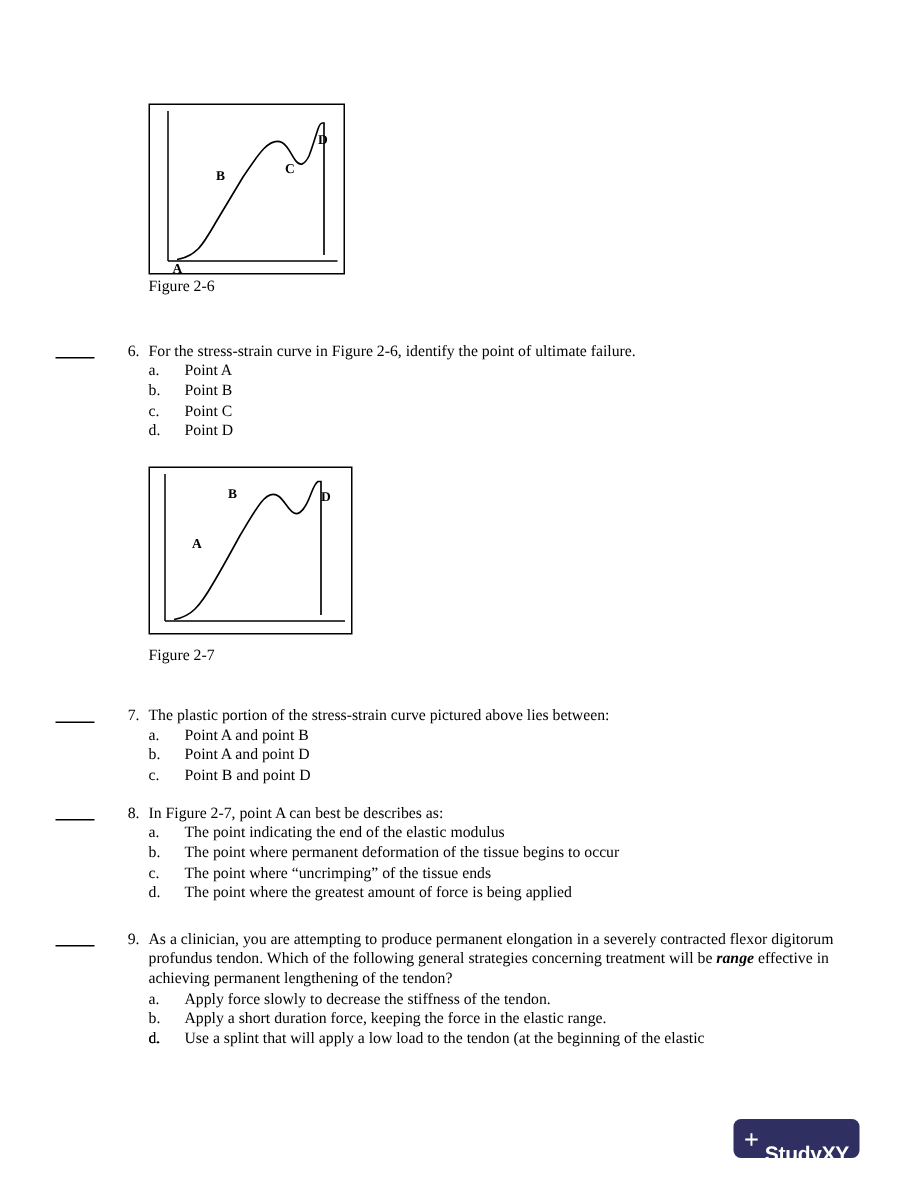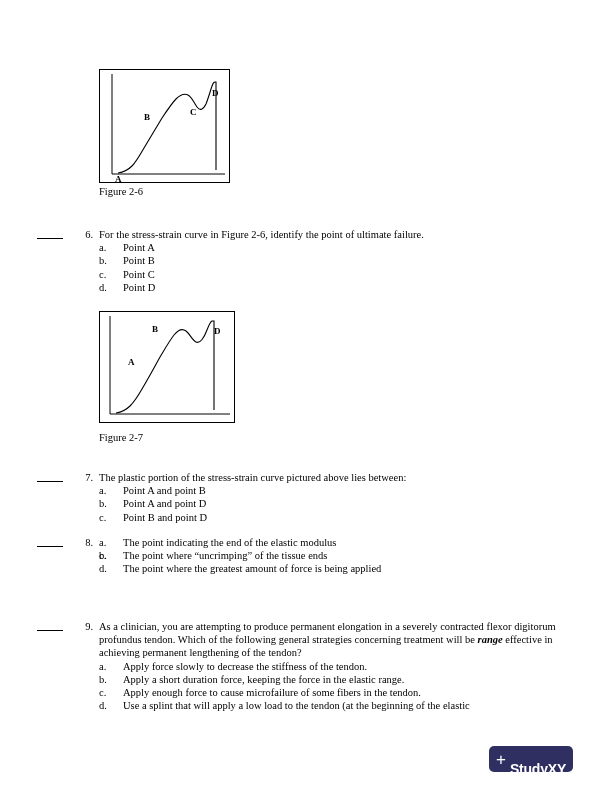--- a/index.html
+++ b/index.html
@@ -223,27 +223,29 @@
           <span>Point B and point D</span>
         </li>
       </ul>
     </div>
   </div>
 
   <div class="qblock" style="left:37px; top:536px; width:540px;">
     <div class="blank-line" style="left:0px; top:10px;"></div>
     <div style="position:relative; margin-left:38px;">
       <span class="qnum">8.</span>
+      <span class="qtext">In Figure 2-7, point A can best be describes as:</span>
       <ul class="choices">
         <li class="choice">
           <span class="lbl">a.</span>
           <span>The point indicating the end of the elastic modulus</span>
         </li>
         <li class="choice">
           <span class="lbl">b.</span>
+          <span>The point where permanent deformation of the tissue begins to occur</span>
         </li>
         <li class="choice">
           <span class="lbl">c.</span>
           <span>The point where “uncrimping” of the tissue ends</span>
         </li>
         <li class="choice">
           <span class="lbl">d.</span>
           <span>The point where the greatest amount of force is being applied</span>
         </li>
       </ul>
@@ -259,21 +261,20 @@
         <li class="choice">
           <span class="lbl">a.</span>
           <span>Apply force slowly to decrease the stiffness of the tendon.</span>
         </li>
         <li class="choice">
           <span class="lbl">b.</span>
           <span>Apply a short duration force, keeping the force in the elastic range.</span>
         </li>
         <li class="choice">
           <span class="lbl">c.</span>
-          <span>Apply enough force to cause microfailure of some fibers in the tendon.</span>
         </li>
         <li class="choice">
           <span class="lbl">d.</span>
           <span>Use a splint that will apply a low load to the tendon (at the beginning of the elastic</span>
         </li>
       </ul>
     </div>
   </div>
 
   <div class="watermark">

